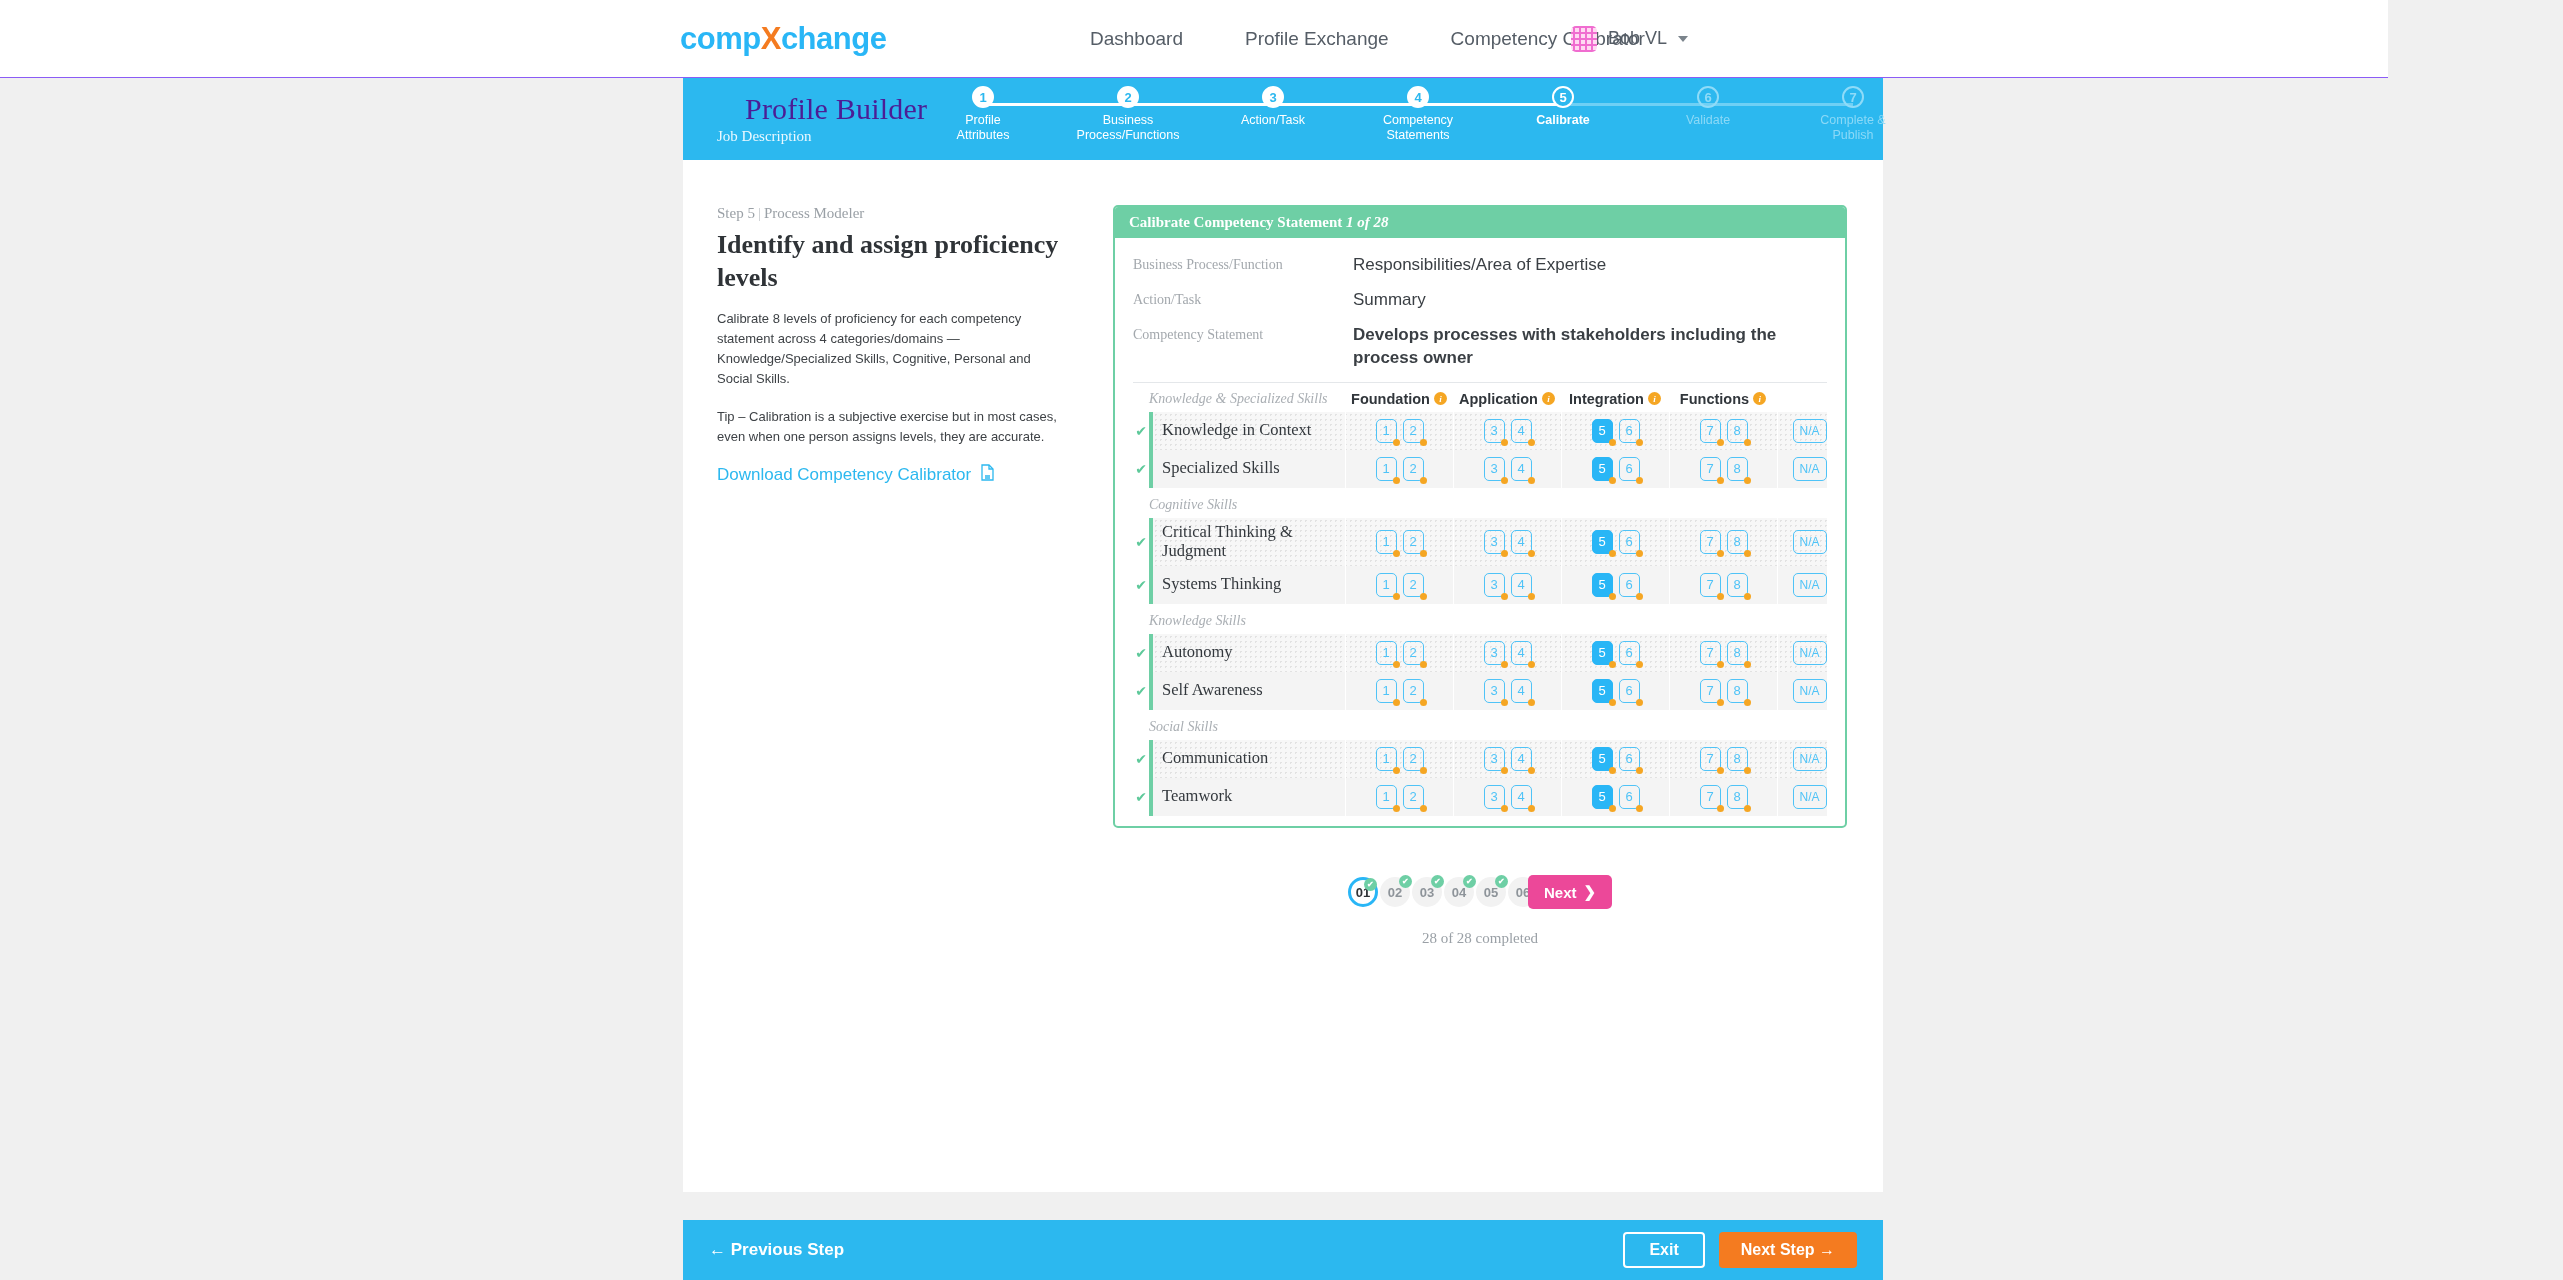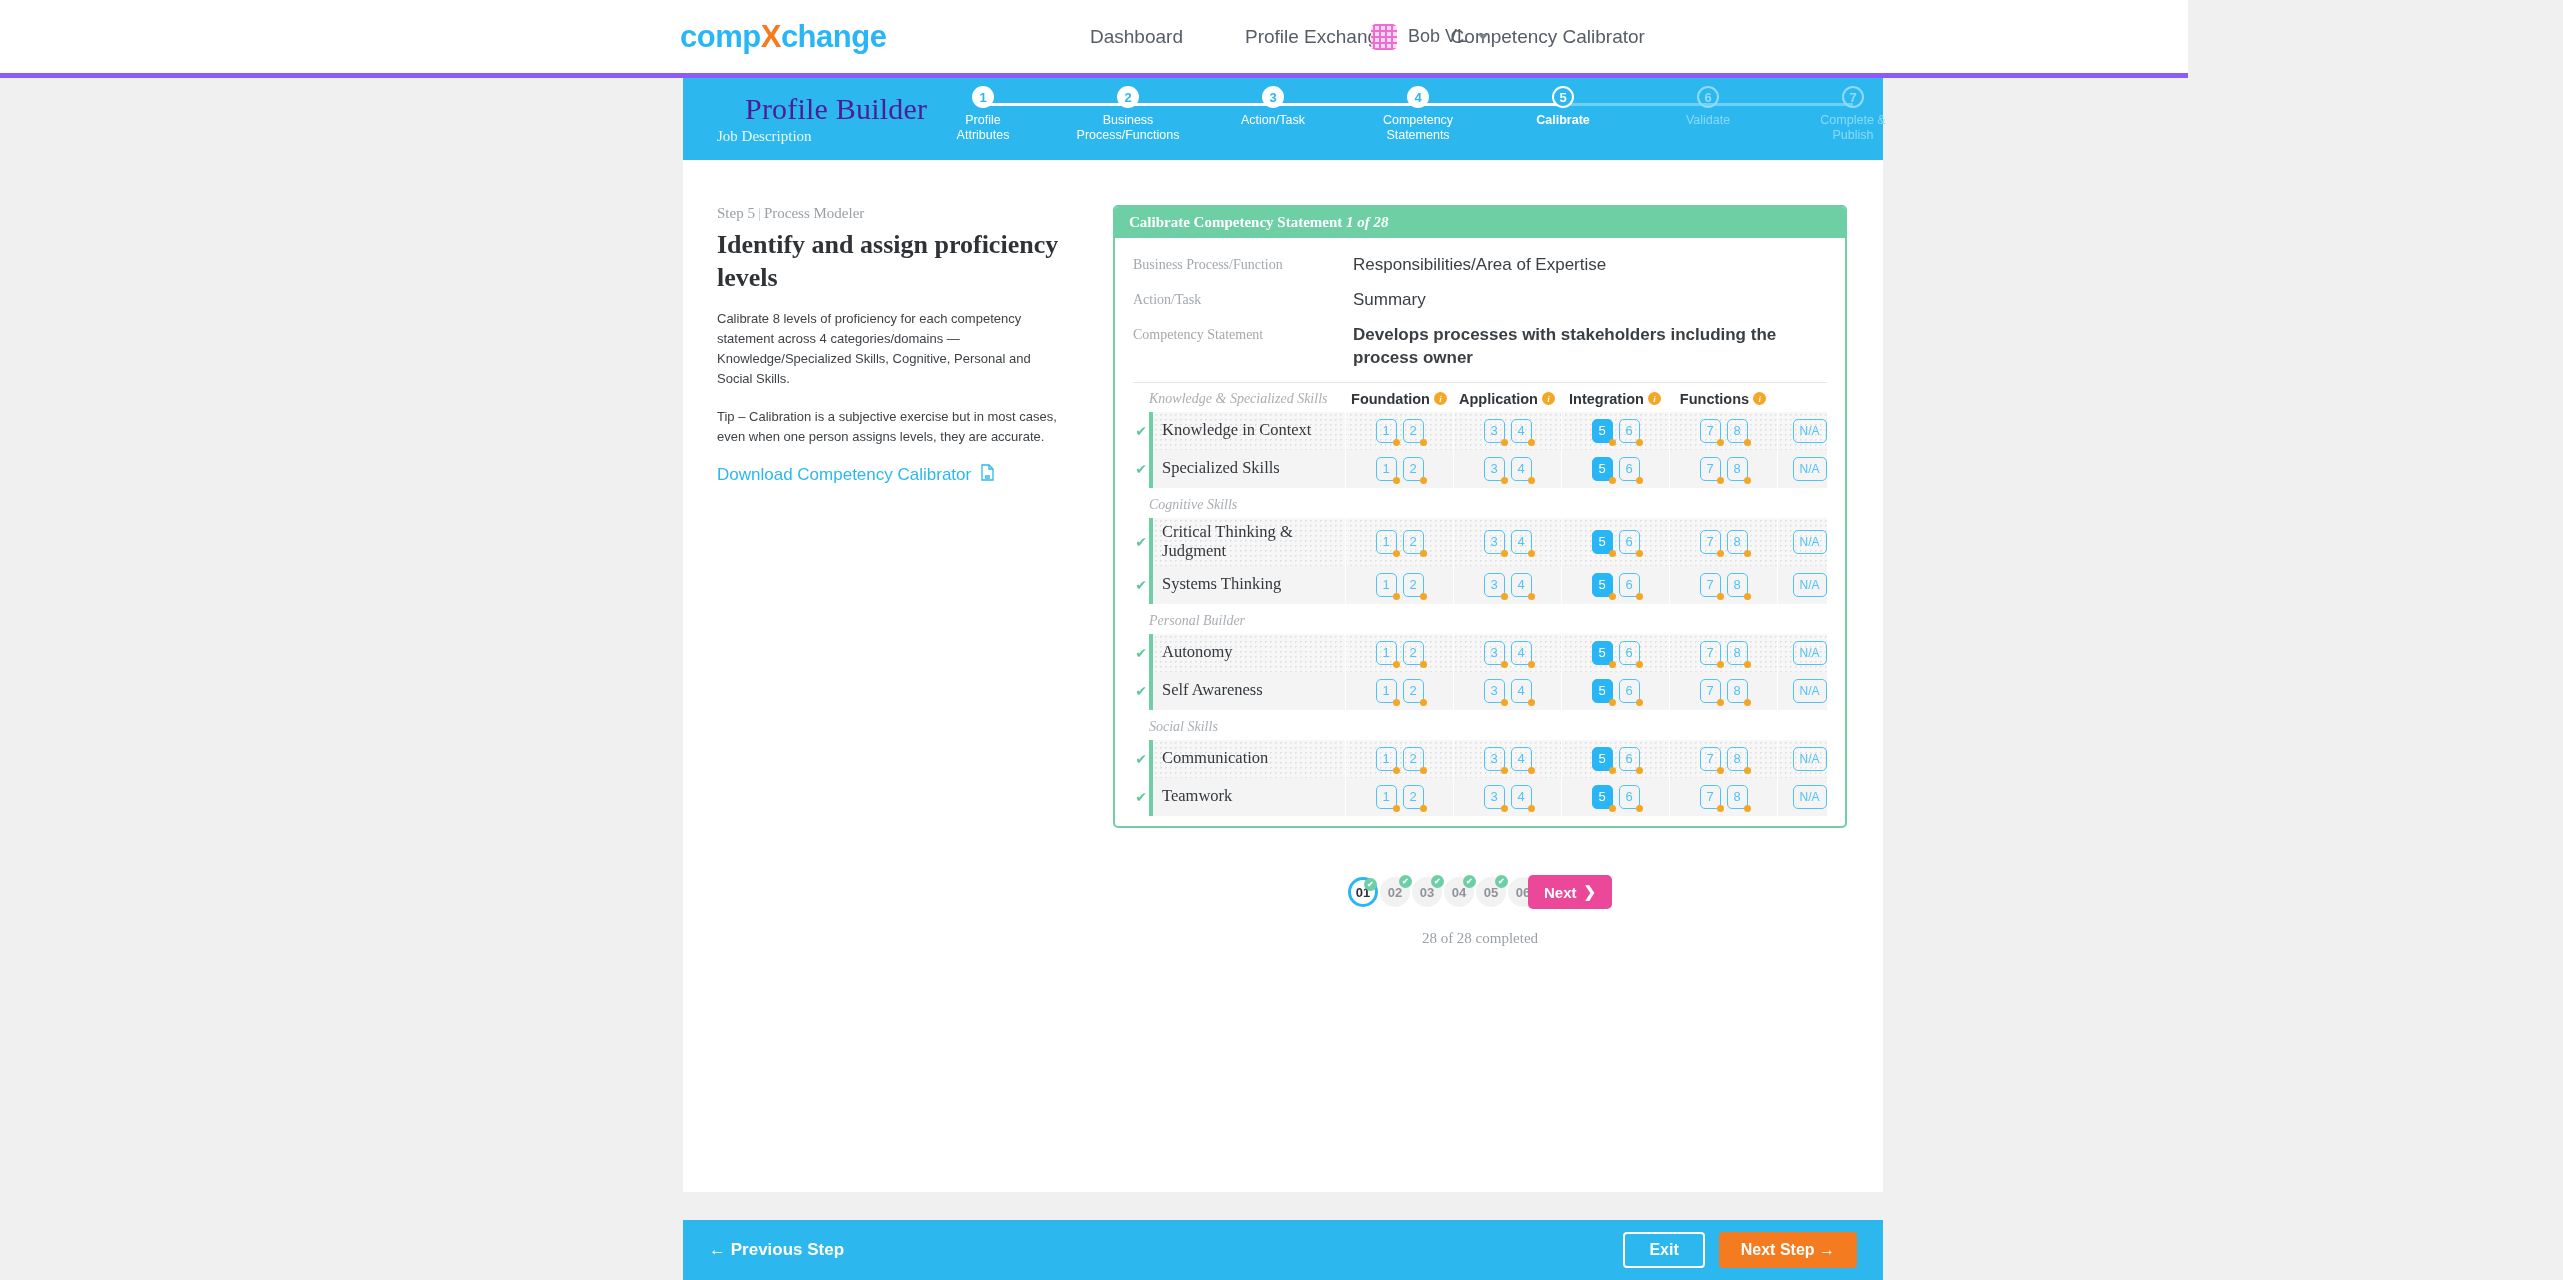--- a/index.html
+++ b/index.html
@@ -8,22 +8,22 @@
     width: 2563px; height: 1280px;
     background: #f0f0f0;
     font-family: "Liberation Sans", sans-serif;
     overflow: hidden;
   }
 
   .page { position: relative; width: 2563px; height: 1280px; background: #f0f0f0; }
 
   
   .topnav {
-    position: absolute; top: 0; left: 0; width: 2188px; height: 78px;
-    background: #ffffff; border-bottom: 5px solid #8b5cf6;
+    position: absolute; top: 0; left: 0; width: 2388px; height: 78px;
+    background: #ffffff; border-bottom: 1px solid #8b5cf6;
     display: flex; align-items: center;
   }
   .logo {
     position: absolute; left: 680px; top: 50%; transform: translateY(-50%);
     font-size: 31px; font-weight: 700; letter-spacing: -0.5px;
     color: #29b6f6; white-space: nowrap;
   }
   .logo .x { color: #f47b20; }
   .nav-links { position: absolute; left: 1090px; top: 50%; transform: translateY(-50%); display: flex; gap: 62px; }
   .nav-link { font-size: 19px; color: #555d66; white-space: nowrap; cursor: pointer; }
@@ -459,21 +459,21 @@
                 <div class="lvl">6<span class="dot"></span></div>
               </div>
               <div class="cell">
                 <div class="lvl">7<span class="dot"></span></div>
                 <div class="lvl">8<span class="dot"></span></div>
               </div>
               <div class="cell na">
                 <div class="lvl na-box">N/A</div>
               </div>
             </div>
-            <div class="group-label">Personal Builder</div>
+            <div class="group-label">Knowledge Skills</div>
             <div class="row dotted">
               <div class="row-check">✔</div>
               <div class="row-bar"></div>
               <div class="row-name">Autonomy</div>
               <div class="cell">
                 <div class="lvl">1<span class="dot"></span></div>
                 <div class="lvl">2<span class="dot"></span></div>
               </div>
               <div class="cell">
                 <div class="lvl">3<span class="dot"></span></div>

